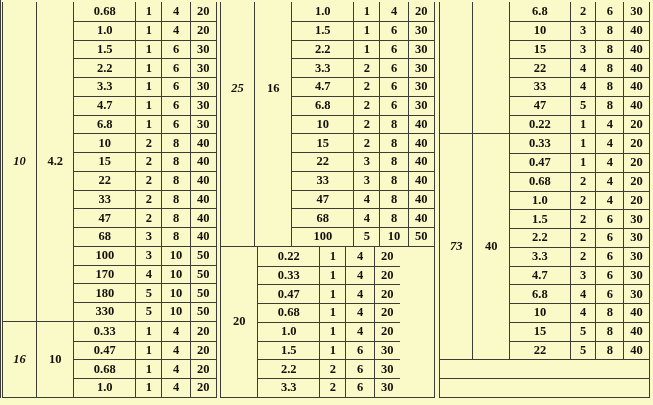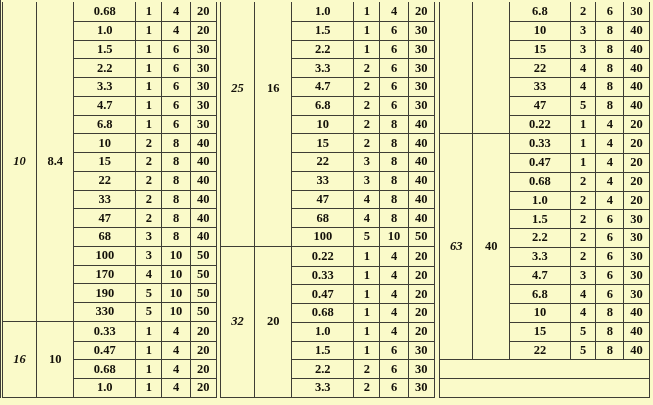--- a/index.html
+++ b/index.html
@@ -72,21 +72,21 @@
 <body>
 
 <div id="canvas">
   <div class="outer-line"></div>
 <div class="panel panel-1">
       <div class="group">
         <div class="vcell v1">
           <div class="vlabel">10</div>
         </div>
         <div class="vcell v2">
-          <div class="vlabel">8.4</div>
+          <div class="vlabel">4.2</div>
         </div>
         <div class="rows">
           <div class="row">
             <div class="cell c0">0.68</div>
             <div class="cell c1">1</div>
             <div class="cell c2">4</div>
             <div class="cell c3">20</div>
           </div>
           <div class="row">
             <div class="cell c0">1.0</div>
@@ -166,21 +166,21 @@
             <div class="cell c2">10</div>
             <div class="cell c3">50</div>
           </div>
           <div class="row">
             <div class="cell c0">170</div>
             <div class="cell c1">4</div>
             <div class="cell c2">10</div>
             <div class="cell c3">50</div>
           </div>
           <div class="row">
-            <div class="cell c0">190</div>
+            <div class="cell c0">180</div>
             <div class="cell c1">5</div>
             <div class="cell c2">10</div>
             <div class="cell c3">50</div>
           </div>
           <div class="row">
             <div class="cell c0">330</div>
             <div class="cell c1">5</div>
             <div class="cell c2">10</div>
             <div class="cell c3">50</div>
           </div>
@@ -304,23 +304,20 @@
           </div>
           <div class="row">
             <div class="cell c0">100</div>
             <div class="cell c1">5</div>
             <div class="cell c2">10</div>
             <div class="cell c3">50</div>
           </div>
         </div>
       </div>
       <div class="group">
-        <div class="vcell v1">
-          <div class="vlabel">32</div>
-        </div>
         <div class="vcell v2">
           <div class="vlabel">20</div>
         </div>
         <div class="rows">
           <div class="row">
             <div class="cell c0">0.22</div>
             <div class="cell c1">1</div>
             <div class="cell c2">4</div>
             <div class="cell c3">20</div>
           </div>
@@ -417,21 +414,21 @@
           <div class="row">
             <div class="cell c0">0.22</div>
             <div class="cell c1">1</div>
             <div class="cell c2">4</div>
             <div class="cell c3">20</div>
           </div>
         </div>
       </div>
       <div class="group">
         <div class="vcell v1">
-          <div class="vlabel">63</div>
+          <div class="vlabel">73</div>
         </div>
         <div class="vcell v2">
           <div class="vlabel">40</div>
         </div>
         <div class="rows">
           <div class="row">
             <div class="cell c0">0.33</div>
             <div class="cell c1">1</div>
             <div class="cell c2">4</div>
             <div class="cell c3">20</div>

